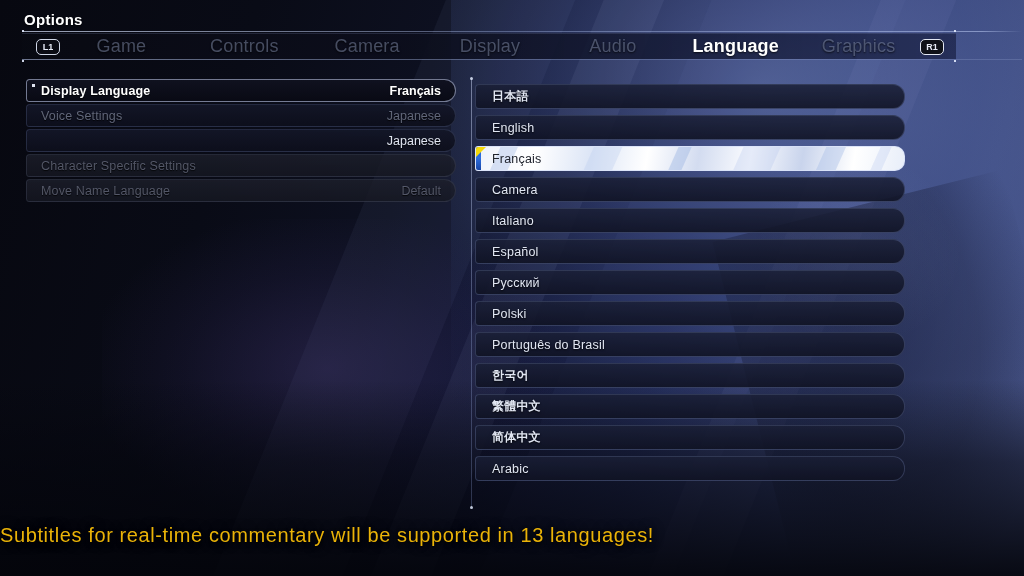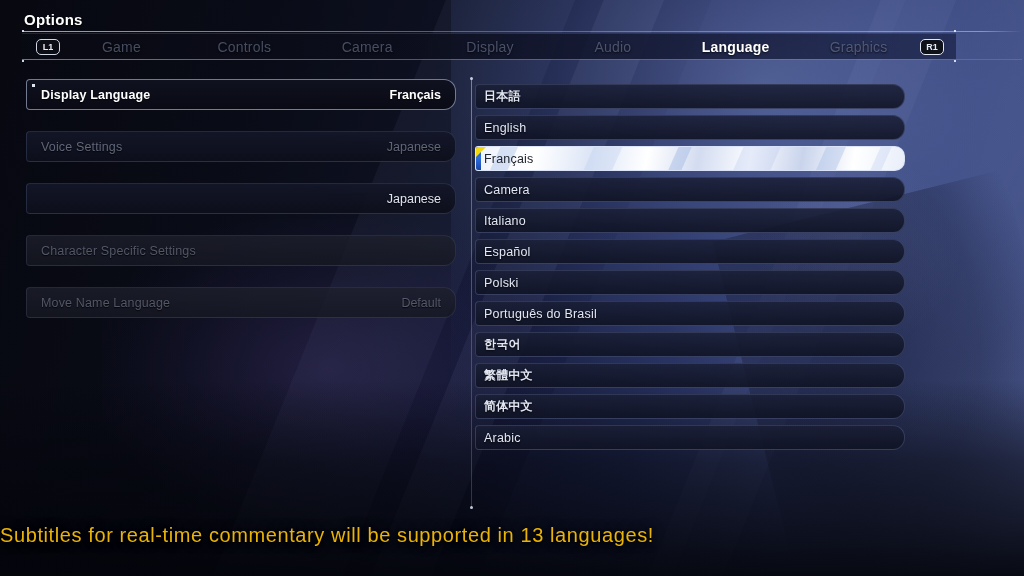--- a/index.html
+++ b/index.html
@@ -89,21 +89,21 @@
     border:1.6px solid #cfd6e6;
     display:flex; align-items:center; justify-content:center;
     font-size:9px; font-weight:bold; color:#e8ecf7;
     flex:none;
   }
   .badge-l1 { margin-left:14px; }
   .badge-r1 { margin-left:auto; margin-right:12px; background:#101219; border-color:#e2e7f2; }
 
   .tab {
     flex:1 1 0; text-align:center;
-    font-size:14px; letter-spacing:0.2px;
+    font-size:18px; letter-spacing:0.2px;
     color:rgba(168,178,205,0.62);
     text-shadow:0 1px 2px rgba(0,0,0,0.7);
     cursor:pointer;
   }
   .tab.active { color:#ffffff; font-weight:bold; }
   .tab.dim { color:rgba(140,152,185,0.48); }
   .tab-glow {
     position:absolute; left:660px; top:33px; width:210px; height:26px;
     background:radial-gradient(ellipse at 50% 120%, rgba(140,165,235,0.22) 0%, rgba(0,0,0,0) 72%);
     pointer-events:none;
@@ -115,21 +115,21 @@
     background:linear-gradient(to bottom, rgba(205,215,245,0.50) 0%, rgba(150,168,215,0.34) 60%, rgba(130,148,200,0.30) 100%);
   }
   .divider-dot { position:absolute; width:3px; height:3px; border-radius:50%; background:rgba(225,233,252,0.85); left:470px; }
   .divider-dot.top { top:77px; }
   .divider-dot.bot { top:506px; }
 
   
   #left-panel { position:absolute; left:26px; top:79px; width:430px; }
   .setting-row {
     position:relative;
-    height:31px; margin-bottom:21px;
+    height:23px; margin-bottom:2px;
     border-radius:4px 12px 12px 4px;
     display:flex; align-items:center;
     padding:0 14px 0 14px;
     background:linear-gradient(to bottom, rgba(20,23,40,0.93) 0%, rgba(13,15,28,0.95) 100%);
     border:1px solid rgba(120,138,190,0.22);
     cursor:pointer;
   }
   .setting-row .name {
     font-size:12.5px; color:#dfe4f0; letter-spacing:0.15px;
     text-shadow:0 1px 1px rgba(0,0,0,0.8);
@@ -158,21 +158,21 @@
   .setting-row.disabled .name,
   .setting-row.disabled .value { color:rgba(128,134,155,0.60); }
 
   
   #right-panel { position:absolute; left:475px; top:84px; width:430px; }
   .lang-row {
     position:relative;
     height:25px; margin-bottom:6px;
     border-radius:4px 12px 12px 4px;
     display:flex; align-items:center;
-    padding-left:8px;
+    padding-left:16px;
     background:linear-gradient(to bottom, rgba(26,31,54,0.86) 0%, rgba(16,19,36,0.90) 100%);
     border:1px solid rgba(130,148,200,0.28);
     cursor:pointer;
     overflow:hidden;
   }
   .lang-row .label {
     font-size:12.5px; color:#e2e7f3; letter-spacing:0.2px;
     text-shadow:0 1px 2px rgba(0,0,0,0.8);
     position:relative; z-index:3;
   }
@@ -312,20 +312,23 @@
     <div class="lang-row">
       <span class="label">Camera</span>
     </div>
     <div class="lang-row">
       <span class="label">Italiano</span>
     </div>
     <div class="lang-row">
       <span class="label">Español</span>
     </div>
     <div class="lang-row">
+      <span class="label">Русский</span>
+    </div>
+    <div class="lang-row">
       <span class="label">Polski</span>
     </div>
     <div class="lang-row">
       <span class="label">Português do Brasil</span>
     </div>
     <div class="lang-row cjk">
       <span class="label">한국어</span>
     </div>
     <div class="lang-row cjk">
       <span class="label">繁體中文</span>

